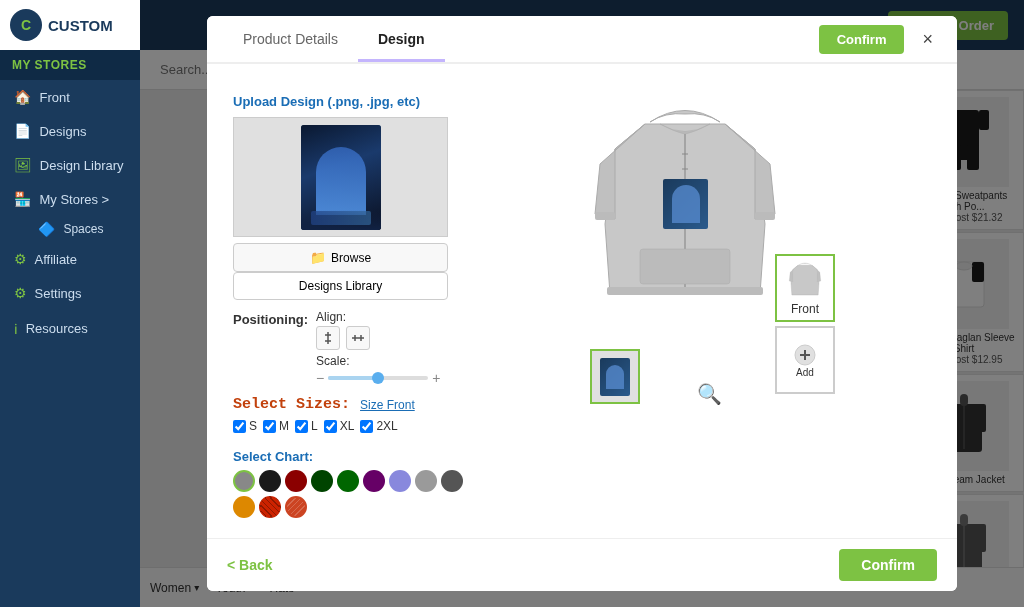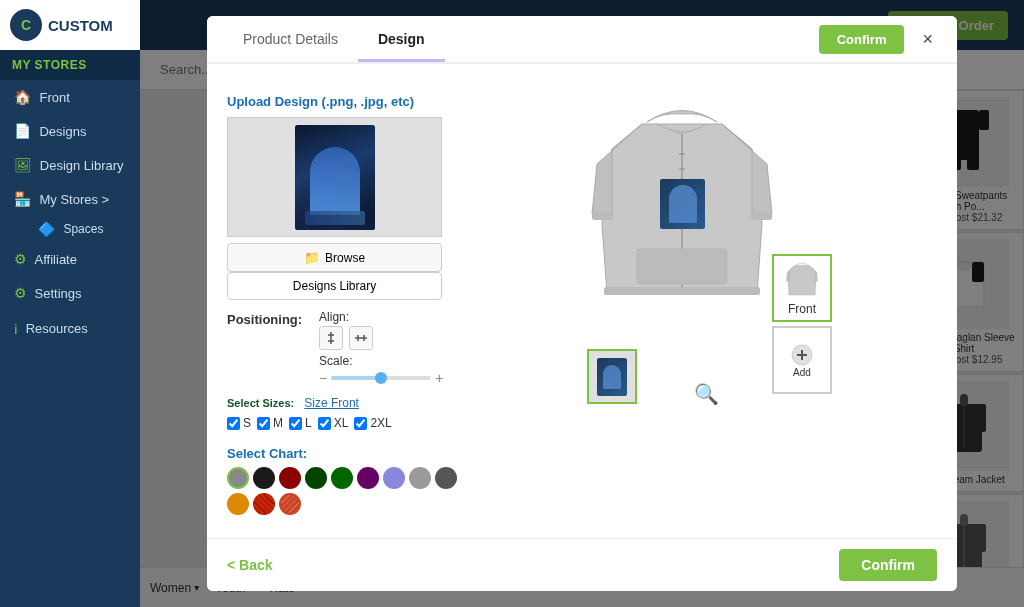--- a/index.html
+++ b/index.html
@@ -158,20 +158,21 @@
       color: #444;
       margin-left: 10px;
       padding: 4px 8px;
     }
     .modal-body {
       display: flex;
       flex-direction: column;
       padding: 30px 20px 14px 20px;
       overflow-y: auto;
       flex: 1;
+      margin-left: 6px;
     }
     .upload-section {
       display: flex;
       gap: 20px;
       margin-bottom: 10px;
     }
     .upload-left {
       display: flex;
       flex-direction: column;
       width: 230px;
@@ -271,21 +272,21 @@
     }
 
     
     .sizes-section { margin-bottom: 8px; }
     .sizes-header {
       display: flex;
       align-items: center;
       gap: 10px;
       margin-bottom: 6px;
     }
-    .sizes-title { font-size: 11px; color: #14532d; font-weight: bold; }
+    .sizes-title { font-size: 15px; color: #c2410c; font-weight: bold; font-family: Liberation Mono, monospace; }
     .size-chart-link { font-size: 12px; color: #1a6db5; text-decoration: underline; cursor: pointer; }
     .sizes-row { display: flex; flex-wrap: wrap; gap: 6px; align-items: center; }
     .size-check {
       display: flex; align-items: center; gap: 3px;
       font-size: 12px; color: #333;
     }
     .size-check input[type=checkbox] { width: 13px; height: 13px; cursor: pointer; }
 
     
     .colors-section { margin-bottom: 6px; }
@@ -534,21 +535,21 @@
               </div>
             </div>
           </div>
           <button class="browse-btn">
             <span class="browse-icon">📁</span>
             <span>Browse</span>
           </button>
           <button class="designs-library-btn">Designs Library</button>
 
           <div style="margin-top:10px;">
-            <div style="display:flex; align-items:flex-start; gap:17px;">
+            <div style="display:flex; align-items:flex-start; gap:8px;">
               <span class="positioning-label">Positioning:</span>
               <div>
                 <div class="align-label">Align:</div>
                 <div class="align-icons">
                   <div class="align-icon-btn" title="Align Vertical Center">
                     <svg width="14" height="14" viewBox="0 0 14 14">
                         <line x1="7" y1="1" x2="7" y2="13" stroke="#555" stroke-width="1.5"></line>
                         <line x1="4" y1="4" x2="10" y2="4" stroke="#555" stroke-width="1.5"></line>
                         <line x1="4" y1="10" x2="10" y2="10" stroke="#555" stroke-width="1.5"></line>
                       </svg>

